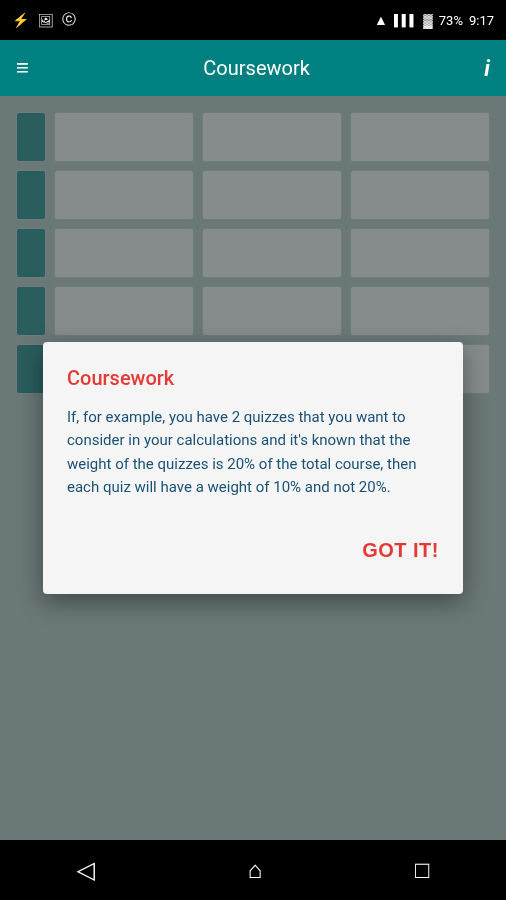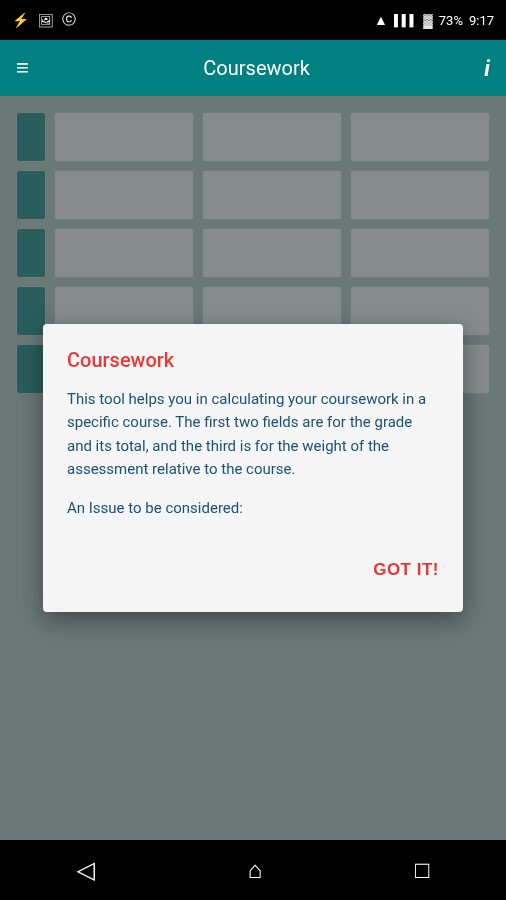--- a/index.html
+++ b/index.html
@@ -160,21 +160,21 @@
     .dialog-actions {
       display: flex;
       justify-content: flex-end;
       margin-top: 32px;
     }
 
     .got-it-btn {
       background: none;
       border: none;
       color: #e53935;
-      font-size: 17px;
+      font-size: 20px;
       font-weight: 600;
       cursor: pointer;
       letter-spacing: 0.5px;
       padding: 8px 0;
       text-transform: uppercase;
     }
 
     
     .bottom-bar {
       width: 100%;
@@ -248,22 +248,21 @@
         <div class="bg-cell"></div>
         <div class="bg-cell"></div>
       </div>
   </div>
 
   <div class="scrim"></div>
 
   <div class="dialog">
     <div class="dialog-title">Coursework</div>
     <div class="dialog-body">
-      <p>This tool helps you in calculating your coursework in a specific course. The first two fields are for the grade and its total, and the third is for the weight of the assessment relative to the course.</p>
-      <p>An Issue to be considered:</p>
+      <p>If, for example, you have 2 quizzes that you want to consider in your calculations and it's known that the weight of the quizzes is 20% of the total course, then each quiz will have a weight of 10% and not 20%.</p>
     </div>
     <div class="dialog-actions">
       <button class="got-it-btn">GOT IT!</button>
     </div>
   </div>
 </div>
 
 <div class="bottom-bar">
   <span class="nav-icon">◁</span>
   <span class="nav-icon">⌂</span>

